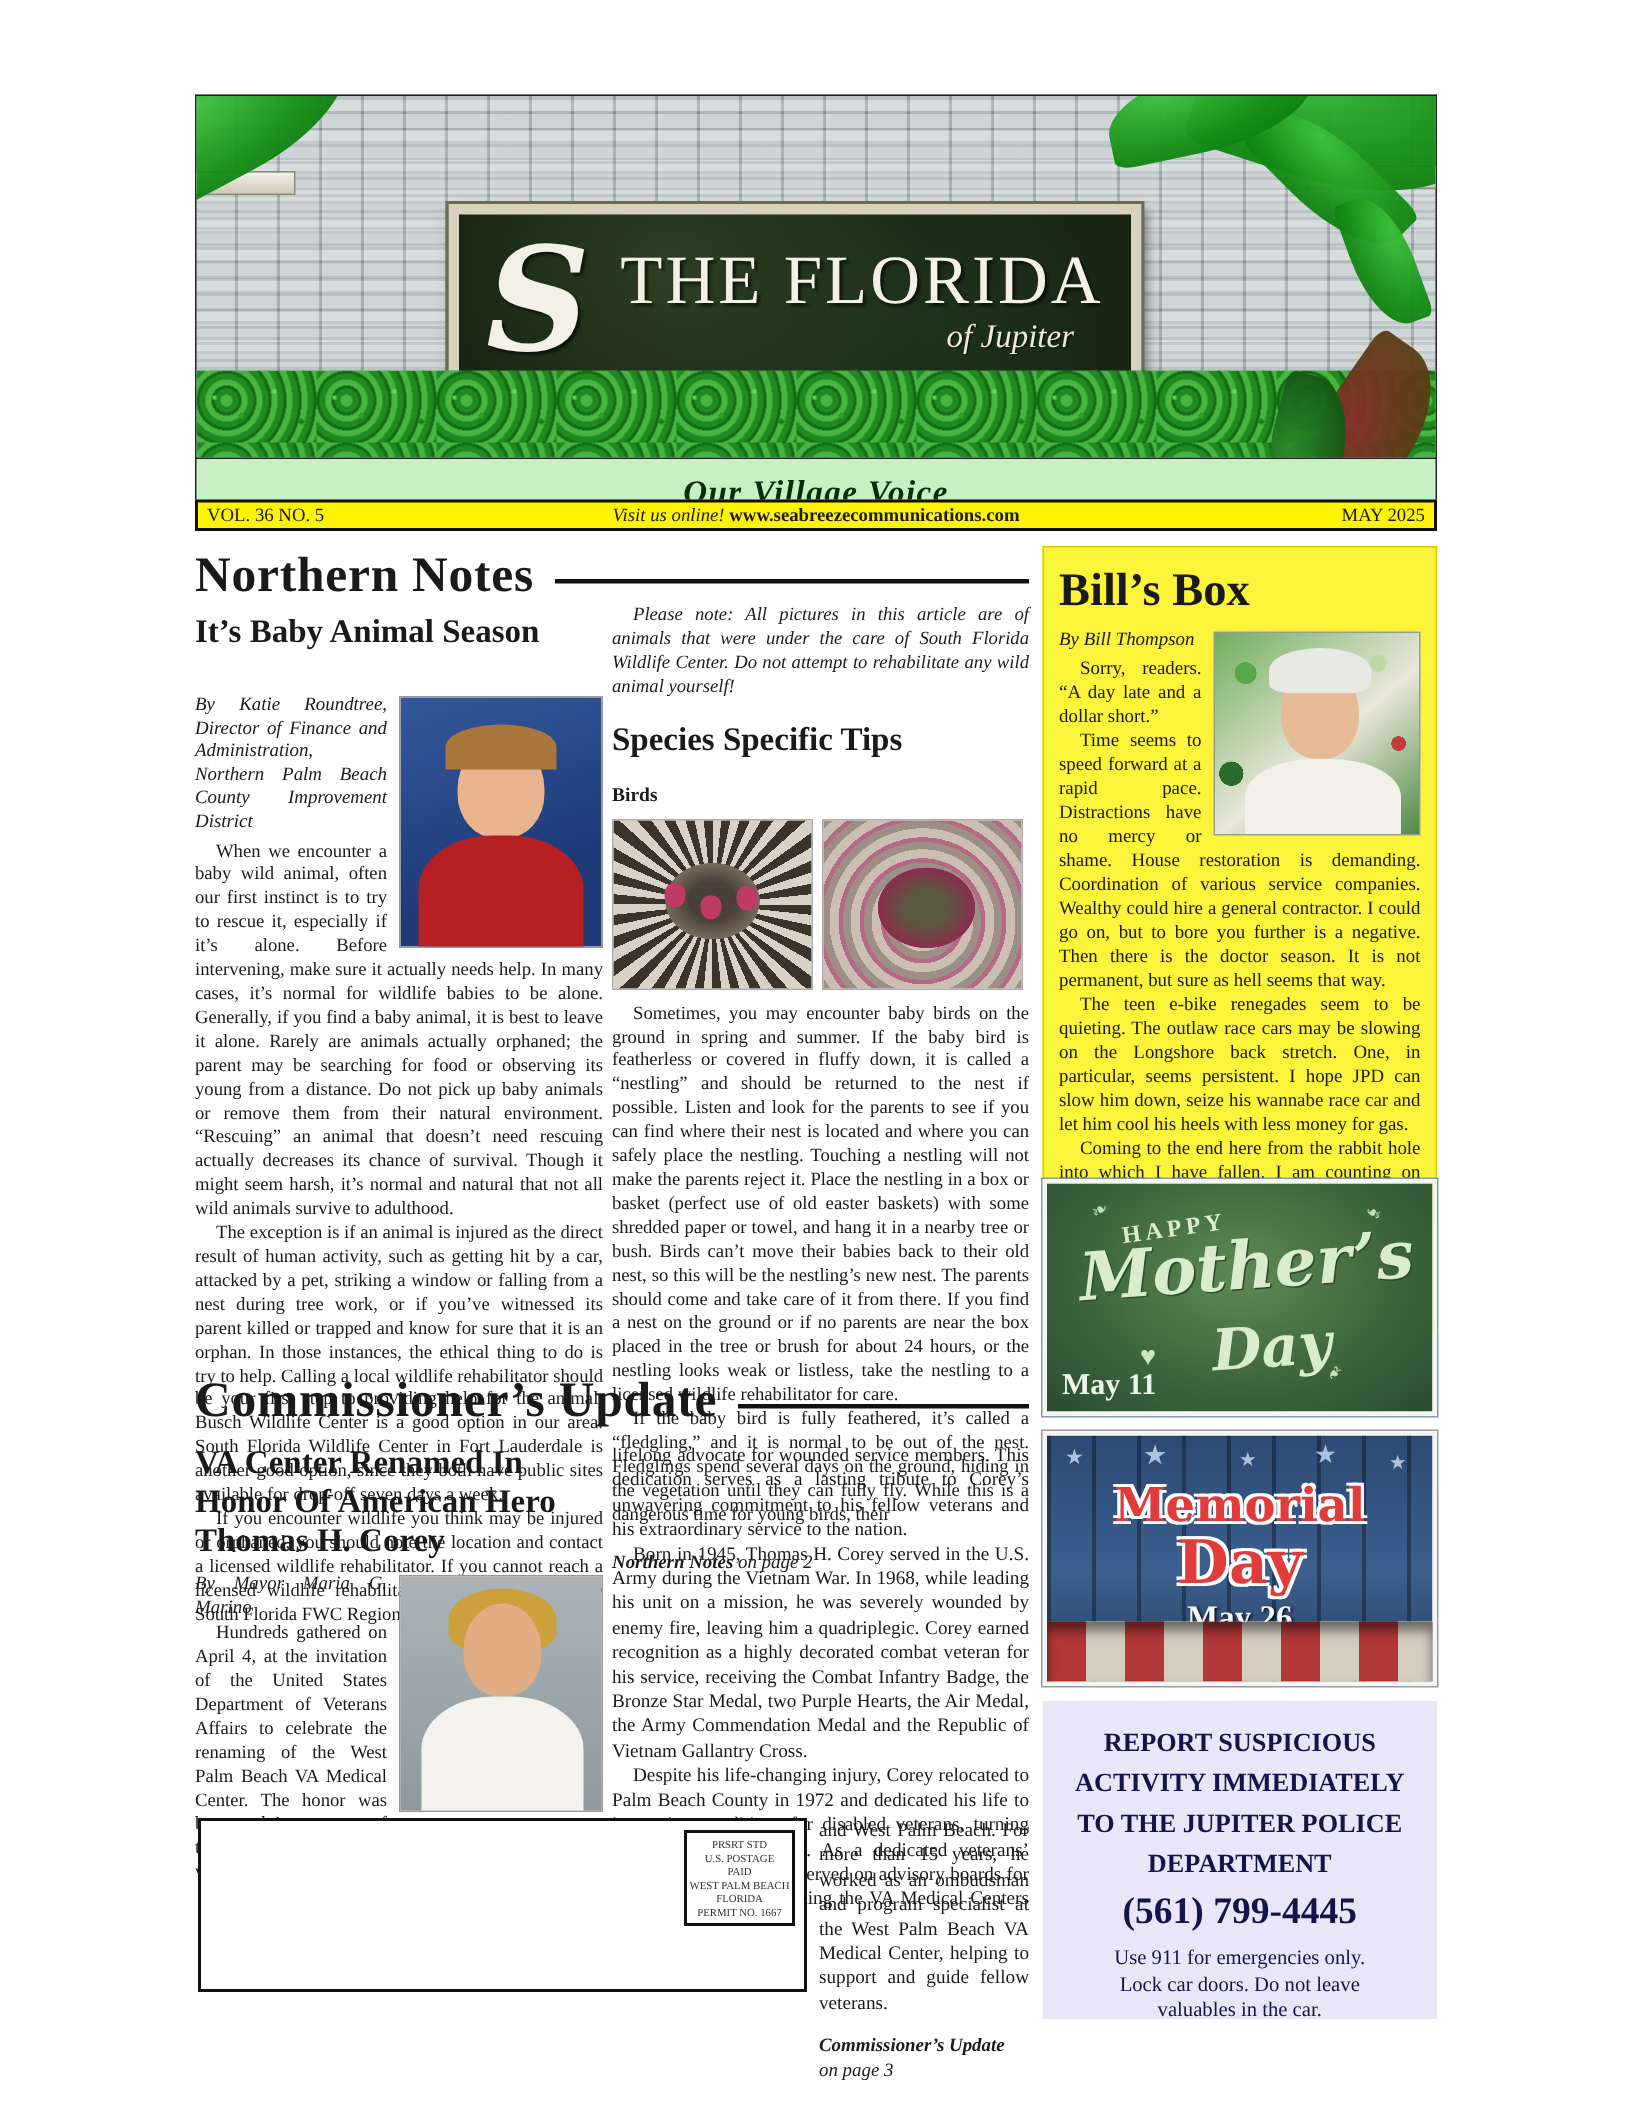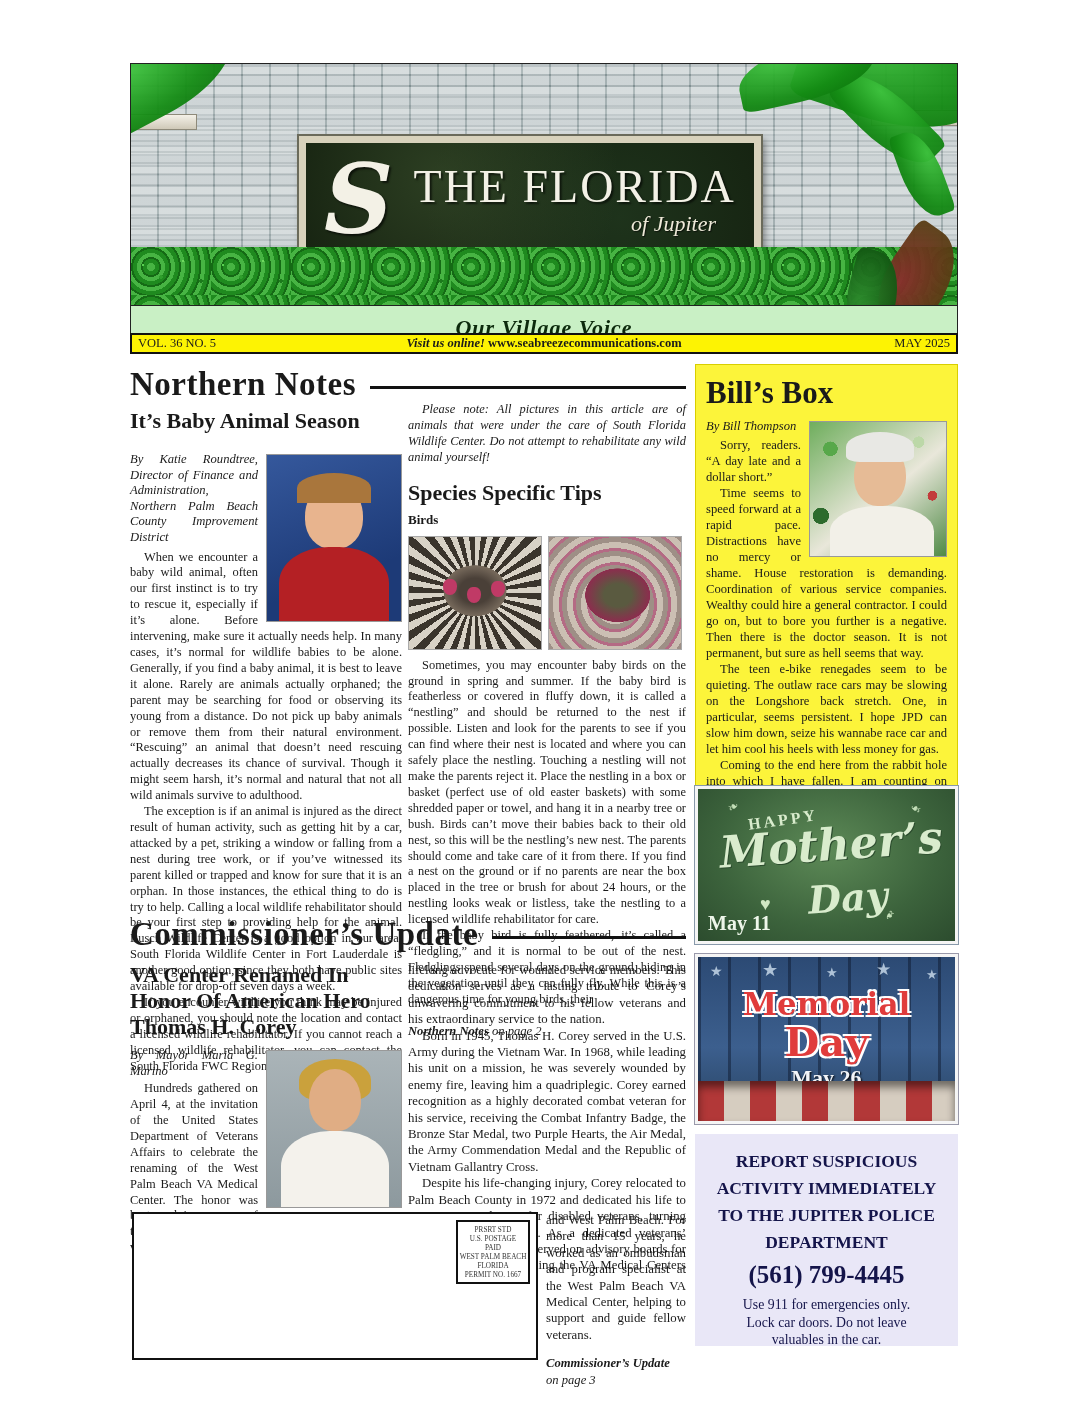--- a/index.html
+++ b/index.html
@@ -62,21 +62,21 @@
     left:130px; top:306px; width:828px; height:44px; background:#c9f0c5;
     display:flex; align-items:center; justify-content:center; border-left:1px solid #222; border-right:1px solid #222;
   }
   #tagline { font-size:22px; font-weight:bold; font-style:italic; color:#0c2a0c; letter-spacing:1px; }
   #issue-bar {
     left:130px; top:333px; width:828px; height:21px; background:#fdf303; border:2px solid #111;
     display:flex; align-items:center; font-size:12.5px;
   }
   #issue-vol { width:200px; padding-left:6px; }
   #issue-center { flex:1; text-align:center; font-weight:bold; }
-  #issue-center .visit { font-style:italic; font-weight:bold; }
+  #issue-center .visit { font-style:italic; font-weight:normal; }
   #issue-date { width:200px; text-align:right; padding-right:6px; }
 
   
   .section-head { display:flex; align-items:center; }
   .section-head h1 { font-size:33px; font-weight:bold; letter-spacing:.5px; white-space:nowrap; }
   .section-head .rule { flex:1; height:3px; background:#111; margin-left:14px; margin-top:6px; }
   .article-head { font-size:22px; font-weight:bold; line-height:26px; }
   .byline { font-style:italic; font-size:12.6px; line-height:15.6px; }
 
   
@@ -147,21 +147,21 @@
   #police {
     left:695px; top:1134px; width:263px; height:212px; background:#e9e7f7;
     color:#14144a; text-align:center; padding-top:14px;
   }
   #police .p-line { font-size:17.5px; font-weight:bold; line-height:27px; }
   #police .p-phone { font-size:25px; font-weight:bold; margin-top:4px; line-height:30px; }
   #police .p-sub { font-size:13.8px; line-height:17.5px; }
   #police .p-sub-wrap { margin-top:6px; }
 
   
-  #mailbox { left:132px; top:1212px; width:406px; height:148px; border:2px solid #111; background:#fff; }
+  #mailbox { left:132px; top:1212px; width:406px; height:116px; border:2px solid #111; background:#fff; }
   #postage {
     position:absolute; right:6px; top:6px; width:74px; height:64px; border:2px solid #111;
     font-size:7.2px; line-height:9px; text-align:center; padding-top:4px; color:#333;
   }
 </style>
 </head>
 <body>
 
 <div id="page">
 
@@ -196,37 +196,37 @@
     <span id="issue-date">MAY 2025</span>
   </div>
 
   <div class="abs section-head" style="left:130px; top:366px; width:556px;">
     <h1>Northern Notes</h1>
     <div class="rule"></div>
   </div>
 
   <div class="abs" style="left:130px; top:408px; width:272px;">
     <div class="article-head">It’s Baby Animal Season</div>
-    <div class="body-text" style="margin-top:18px;">
+    <div class="body-text" style="margin-top:28px;">
       <div id="photo-katie" class="photo-right">
         <div class="head-shape" style="left:38px; top:28px; width:58px; height:66px; background:#e8b48e;"></div>
         <div style="position:absolute; left:30px; top:18px; width:74px; height:30px; border-radius:50% 50% 0 0; background:#a9763c;"></div>
         <div class="shoulders" style="left:12px; top:92px; width:110px; height:80px; background:#b42024;"></div>
       </div>
       <div class="byline">By Katie Roundtree, Director of Finance and Administration, Northern Palm Beach County Improvement District</div>
       <p style="margin-top:4px;">When we encounter a baby wild animal, often our first instinct is to try to rescue it, especially if it’s alone. Before intervening, make sure it actually needs help. In many cases, it’s normal for wildlife babies to be alone. Generally, if you find a baby animal, it is best to leave it alone. Rarely are animals actually orphaned; the parent may be searching for food or observing its young from a distance. Do not pick up baby animals or remove them from their natural environment. “Rescuing” an animal that doesn’t need rescuing actually decreases its chance of survival. Though it might seem harsh, it’s normal and natural that not all wild animals survive to adulthood.</p>
       <p>The exception is if an animal is injured as the direct result of human activity, such as getting hit by a car, attacked by a pet, striking a window or falling from a nest during tree work, or if you’ve witnessed its parent killed or trapped and know for sure that it is an orphan. In those instances, the ethical thing to do is try to help. Calling a local wildlife rehabilitator should be your first step to providing help for the animal. Busch Wildlife Center is a good option in our area. South Florida Wildlife Center in Fort Lauderdale is another good option, since they both have public sites available for drop-off seven days a week.</p>
       <p>If you encounter wildlife you think may be injured or orphaned, you should note the location and contact a licensed wildlife rehabilitator. If you cannot reach a licensed wildlife rehabilitator, you can contact the South Florida FWC Regional Office for assistance.</p>
     </div>
   </div>
 
   <div class="abs" style="left:408px; top:402px; width:278px;">
     <p class="body-text" style="font-style:italic; text-indent:14px;">Please note: All pictures in this article are of animals that were under the care of South Florida Wildlife Center. Do not attempt to rehabilitate any wild animal yourself!</p>
     <div class="article-head" style="margin-top:14px;">Species Specific Tips</div>
-    <div style="font-weight:bold; font-size:13px; margin-top:6px;">Birds</div>
+    <div style="font-weight:bold; font-size:13px; margin-top:16px;">Birds</div>
     <div style="margin-top:8px; white-space:nowrap;">
       <div id="bird1" class="bird-photo">
         <div class="beak" style="left:34px; top:42px;"></div>
         <div class="beak" style="left:58px; top:50px;"></div>
         <div class="beak" style="left:82px; top:44px;"></div>
       </div><div id="bird2" class="bird-photo"></div>
     </div>
     <div class="body-text" style="margin-top:8px;">
       <p>Sometimes, you may encounter baby birds on the ground in spring and summer. If the baby bird is featherless or covered in fluffy down, it is called a “nestling” and should be returned to the nest if possible. Listen and look for the parents to see if you can find where their nest is located and where you can safely place the nestling. Touching a nestling will not make the parents reject it. Place the nestling in a box or basket (perfect use of old easter baskets) with some shredded paper or towel, and hang it in a nearby tree or bush. Birds can’t move their babies back to their old nest, so this will be the nestling’s new nest. The parents should come and take care of it from there. If you find a nest on the ground or if no parents are near the box placed in the tree or brush for about 24 hours, or the nestling looks weak or listless, take the nestling to a licensed wildlife rehabilitator for care.</p>
       <p>If the baby bird is fully feathered, it’s called a “fledgling,” and it is normal to be out of the nest. Fledglings spend several days on the ground, hiding in the vegetation until they can fully fly. While this is a dangerous time for young birds, their</p>

